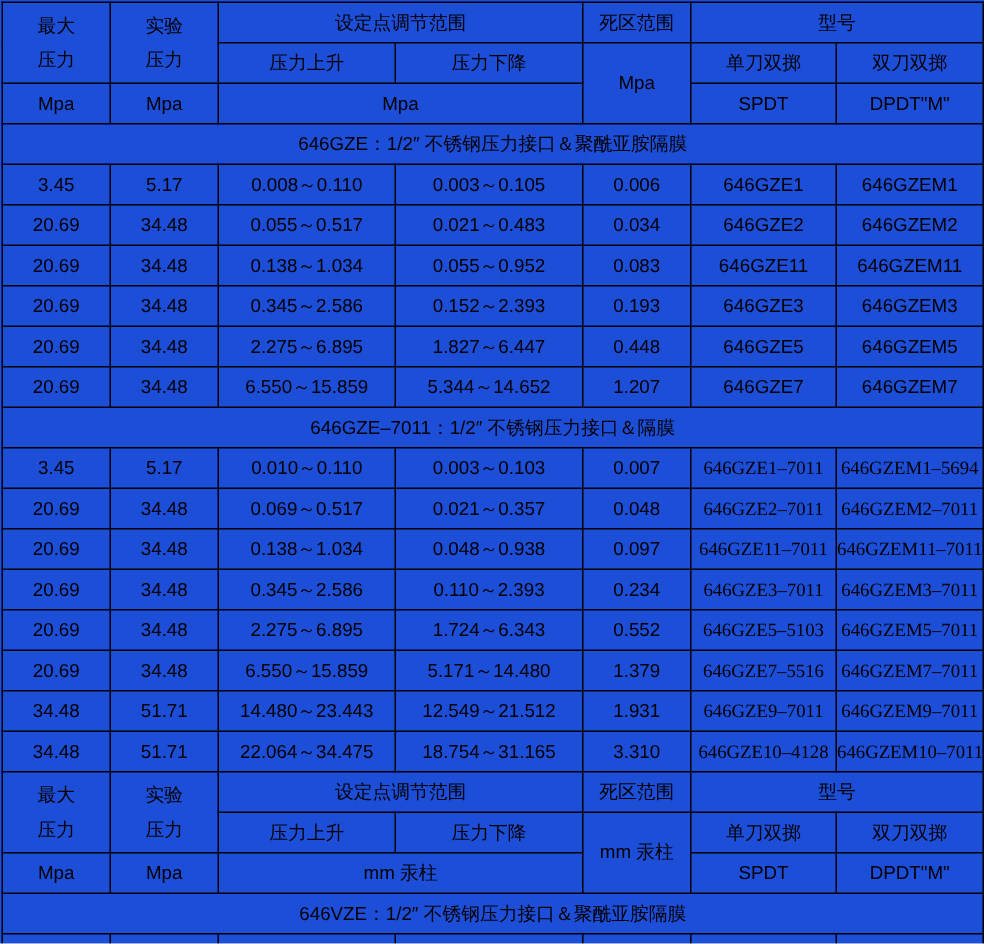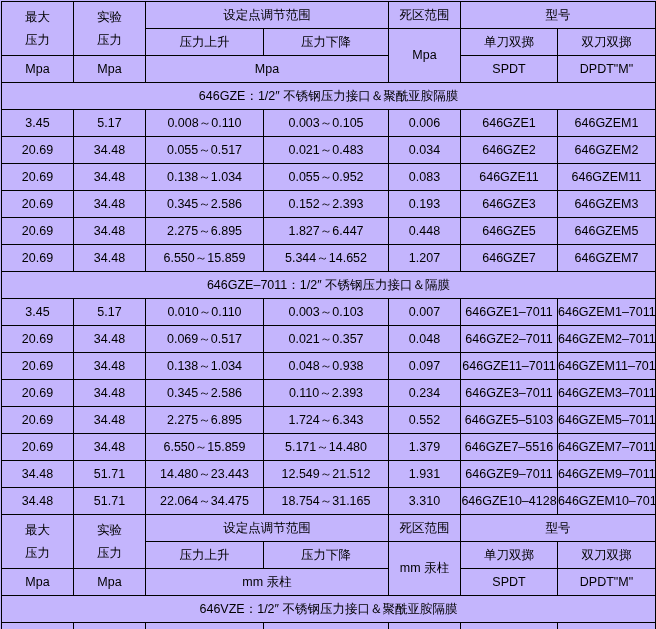--- a/index.html
+++ b/index.html
@@ -9,21 +9,21 @@
   }
   body {
     font-family: "Liberation Sans", sans-serif;
     color: #000000;
   }
   #sheet {
     width: 656px;
     height: 629px;
     position: relative;
     overflow: hidden;
-    background: #c4b5fd;
+    background: #1d4ed8;
   }
   table.spec {
     border-collapse: collapse;
     width: 654px;
     margin: 1px 0 0 1px;
     table-layout: fixed;
   }
   table.spec td, table.spec th {
     border: 1px solid #000000;
     text-align: center;
@@ -47,20 +47,21 @@
     height: 29px;
   }
   td.num {
     font-size: 12.5px;
   }
   td.model {
     font-size: 12.5px;
   }
   td.model-small {
     font-size: 11.5px;
+    font-family: Liberation Serif, serif;
   }
   td.units {
     font-size: 12.5px;
   }
   .col-a { width: 72px; }
   .col-b { width: 72px; }
   .col-c { width: 118px; }
   .col-d { width: 125px; }
   .col-e { width: 72px; }
   .col-f { width: 97px; }
@@ -173,21 +174,21 @@
       <tr>
         <td class="section" colspan="7">646GZE–7011：1/2″  不锈钢压力接口＆隔膜</td>
       </tr>
       <tr>
         <td class="num">3.45</td>
         <td class="num">5.17</td>
         <td class="num">0.010～0.110</td>
         <td class="num">0.003～0.103</td>
         <td class="num">0.007</td>
         <td class="model-small">646GZE1–7011</td>
-        <td class="model-small">646GZEM1–7011</td>
+        <td class="model-small">646GZEM1–5694</td>
       </tr>
       <tr>
         <td class="num">20.69</td>
         <td class="num">34.48</td>
         <td class="num">0.069～0.517</td>
         <td class="num">0.021～0.357</td>
         <td class="num">0.048</td>
         <td class="model-small">646GZE2–7011</td>
         <td class="model-small">646GZEM2–7011</td>
       </tr>

